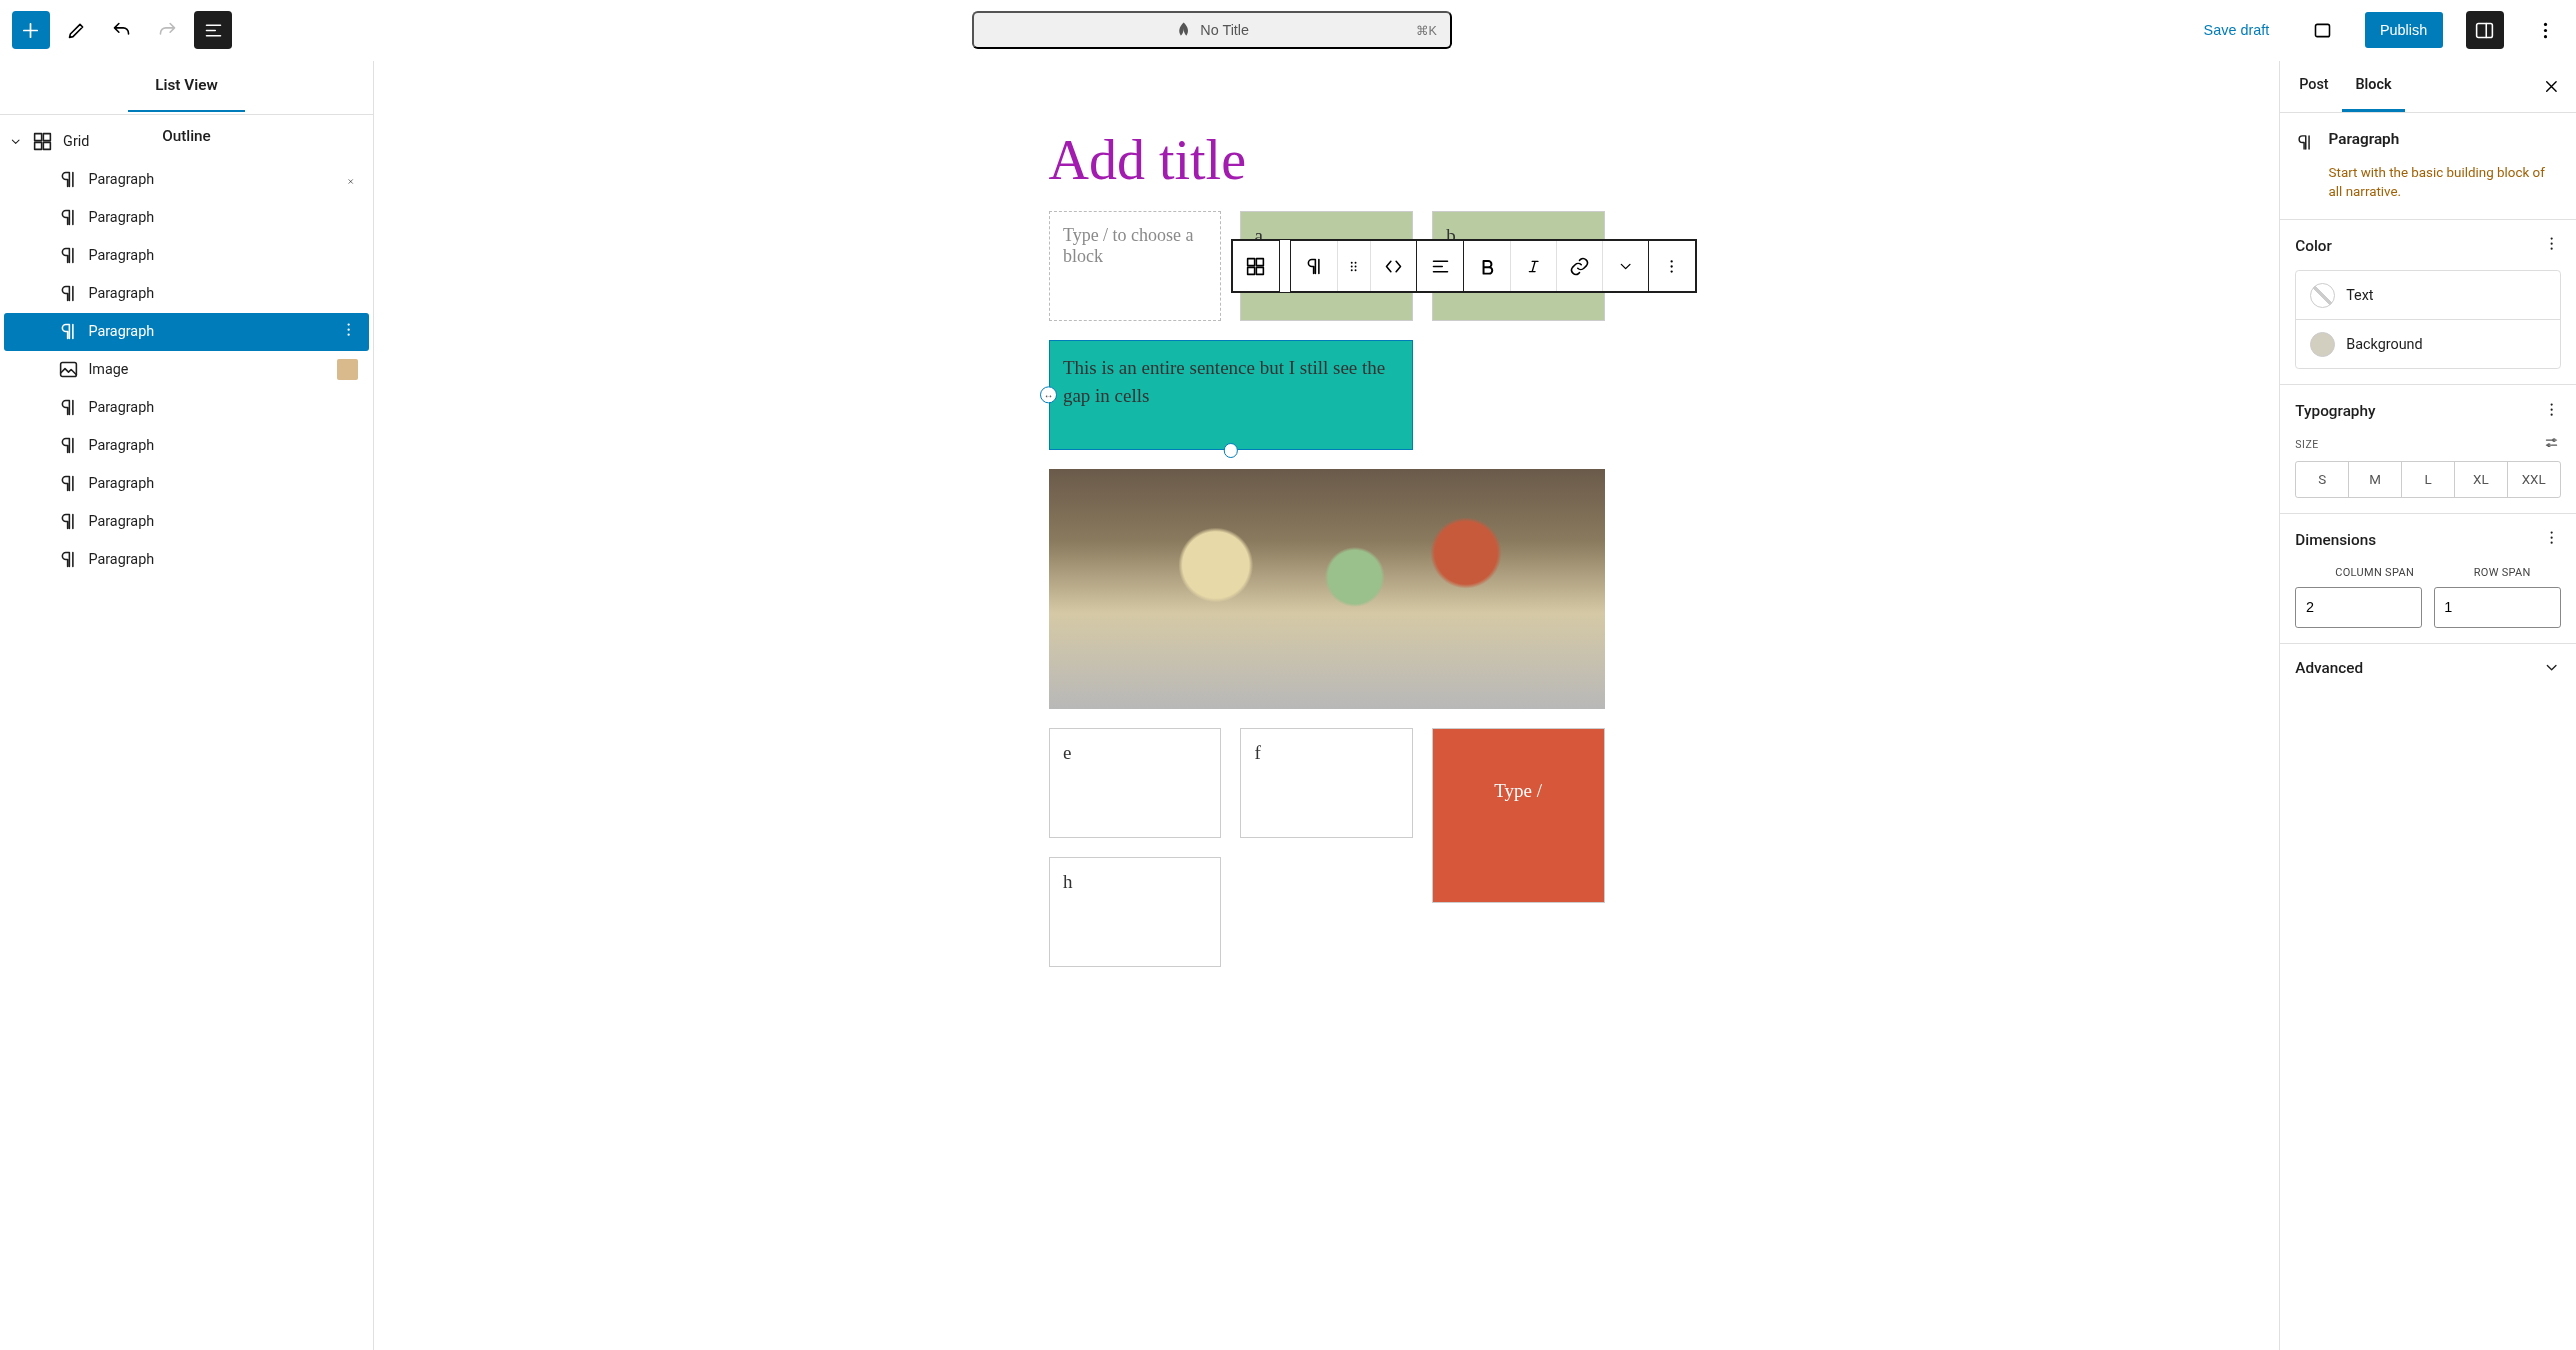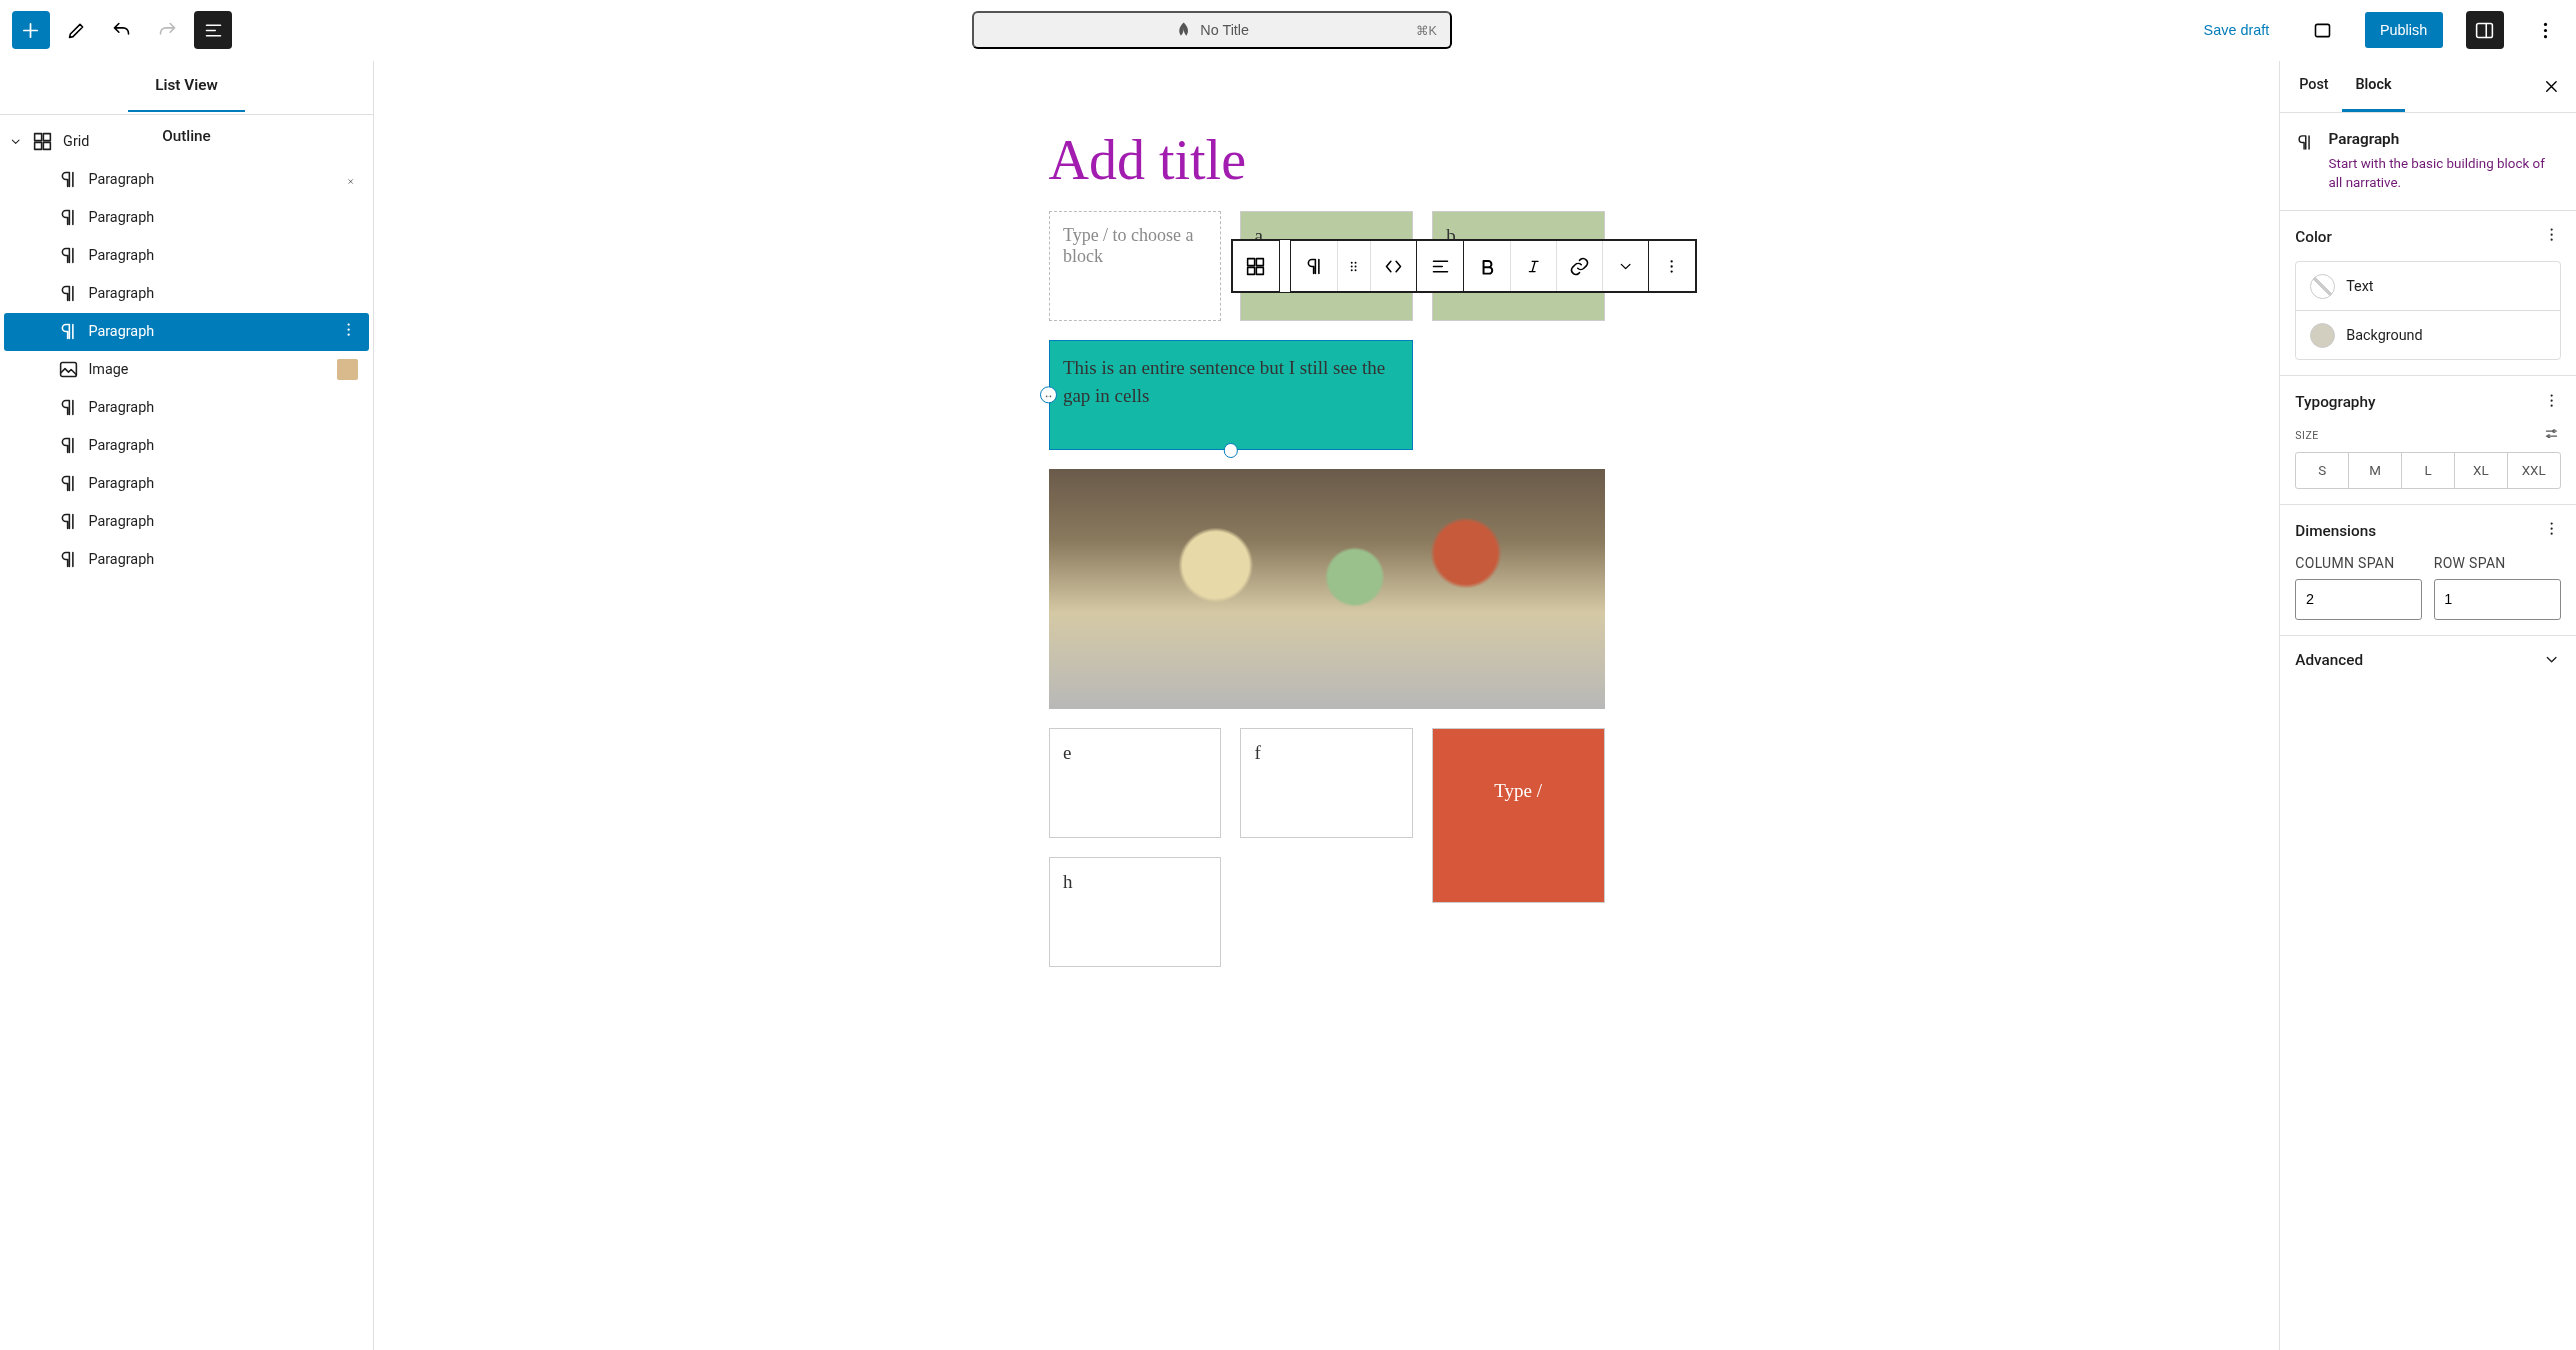--- a/index.html
+++ b/index.html
@@ -63,36 +63,36 @@
     .cell .handle-b { position: absolute; left: 50%; bottom: -8.6px; transform: translateX(-50%); width: 14.4px; height: 14.4px; border: 1.9px solid #007cba; border-radius: 50%; background: #fff; }
 
     
     .right-panel { width: 297px; border-left: 1px solid #e0e0e0; overflow: auto;}
     .right-tabs { display: flex; border-bottom: 1px solid #e0e0e0; padding: 0 5.8px; height: 52px; align-items: stretch;}
     .right-tab { padding: 15.3px 13.4px; font-size: 14.4px; cursor: pointer; border-bottom: 3.4px solid transparent; font-weight: 500;}
     .right-tab.active { border-bottom-color: #007cba; font-weight: 600;}
     .right-tabs .close { margin-left: auto; align-self: center; padding: 7.7px 9.6px;}
     .block-header { display: flex; gap: 13.4px; padding: 17.3px 15.3px; }
     .block-header .bt { font-size: 15.3px; font-weight: 600;}
-    .block-header .bd { font-size: 13.4px; color: #701a75; margin-top: 7px; line-height: 1.4;}
+    .block-header .bd { font-size: 13.4px; color: #a16207; margin-top: 16px; line-height: 1.4;}
     .section { border-top: 1px solid #e0e0e0; padding: 15.3px; }
     .section-head { display: flex; justify-content: space-between; align-items: center; font-size: 15.3px; font-weight: 500; margin-bottom: 13.4px;}
     .color-list { border: 1px solid #ddd; border-radius: 3.8px;}
     .color-item { display: flex; align-items: center; gap: 11.5px; padding: 11.5px 13.4px; border-bottom: 1px solid #ddd; font-size: 14.4px;}
     .color-item:last-child { border-bottom: none;}
     .swatch { width: 25px; height: 25px; border-radius: 50%; border: 1px solid #ccc;}
     .swatch.striped { background: linear-gradient(45deg, #fff 45%, #ccc 45%, #ccc 55%, #fff 55%);}
     .swatch.bg { background: #d2cec0;}
     .size-label { font-size: 10.5px; color: #555; letter-spacing: 0.5px; display:flex; justify-content: space-between; align-items:center; margin-bottom: 7.7px;}
     .size-opts { display: flex; border: 1px solid #ccc; border-radius: 2.9px;}
     .size-opt { flex: 1; text-align: center; padding: 9.6px 0; border-left: 1px solid #ccc; font-size: 13.4px; color: #555;}
     .size-opt:first-child { border-left: none;}
     .span-row { display: flex; gap: 11.5px;}
     .span-field { flex: 1;}
-    .span-field label { font-size: 14px; letter-spacing: 0.3px; color: #444;}
+    .span-field label { font-size: 11px; letter-spacing: 0.3px; color: #444; margin-left: 40px;}
     .span-field input { width: 100%; padding: 11.5px 9.6px; border: 1px solid #888; border-radius: 2.9px; margin-top: 7.7px; font-size: 14.4px;}
     .adv-row { display: flex; justify-content: space-between; align-items: center; padding: 15.3px; border-top: 1px solid #e0e0e0; font-size: 15.3px; font-weight: 500;}
     svg { fill: none; stroke: currentColor; stroke-width: 1.8; stroke-linecap: round; stroke-linejoin: round;}
     .fillc { fill: currentColor; stroke: none;}
   </style>
 </head>
 <body>
 
 <div class="top-bar">
   <div class="top-left">

